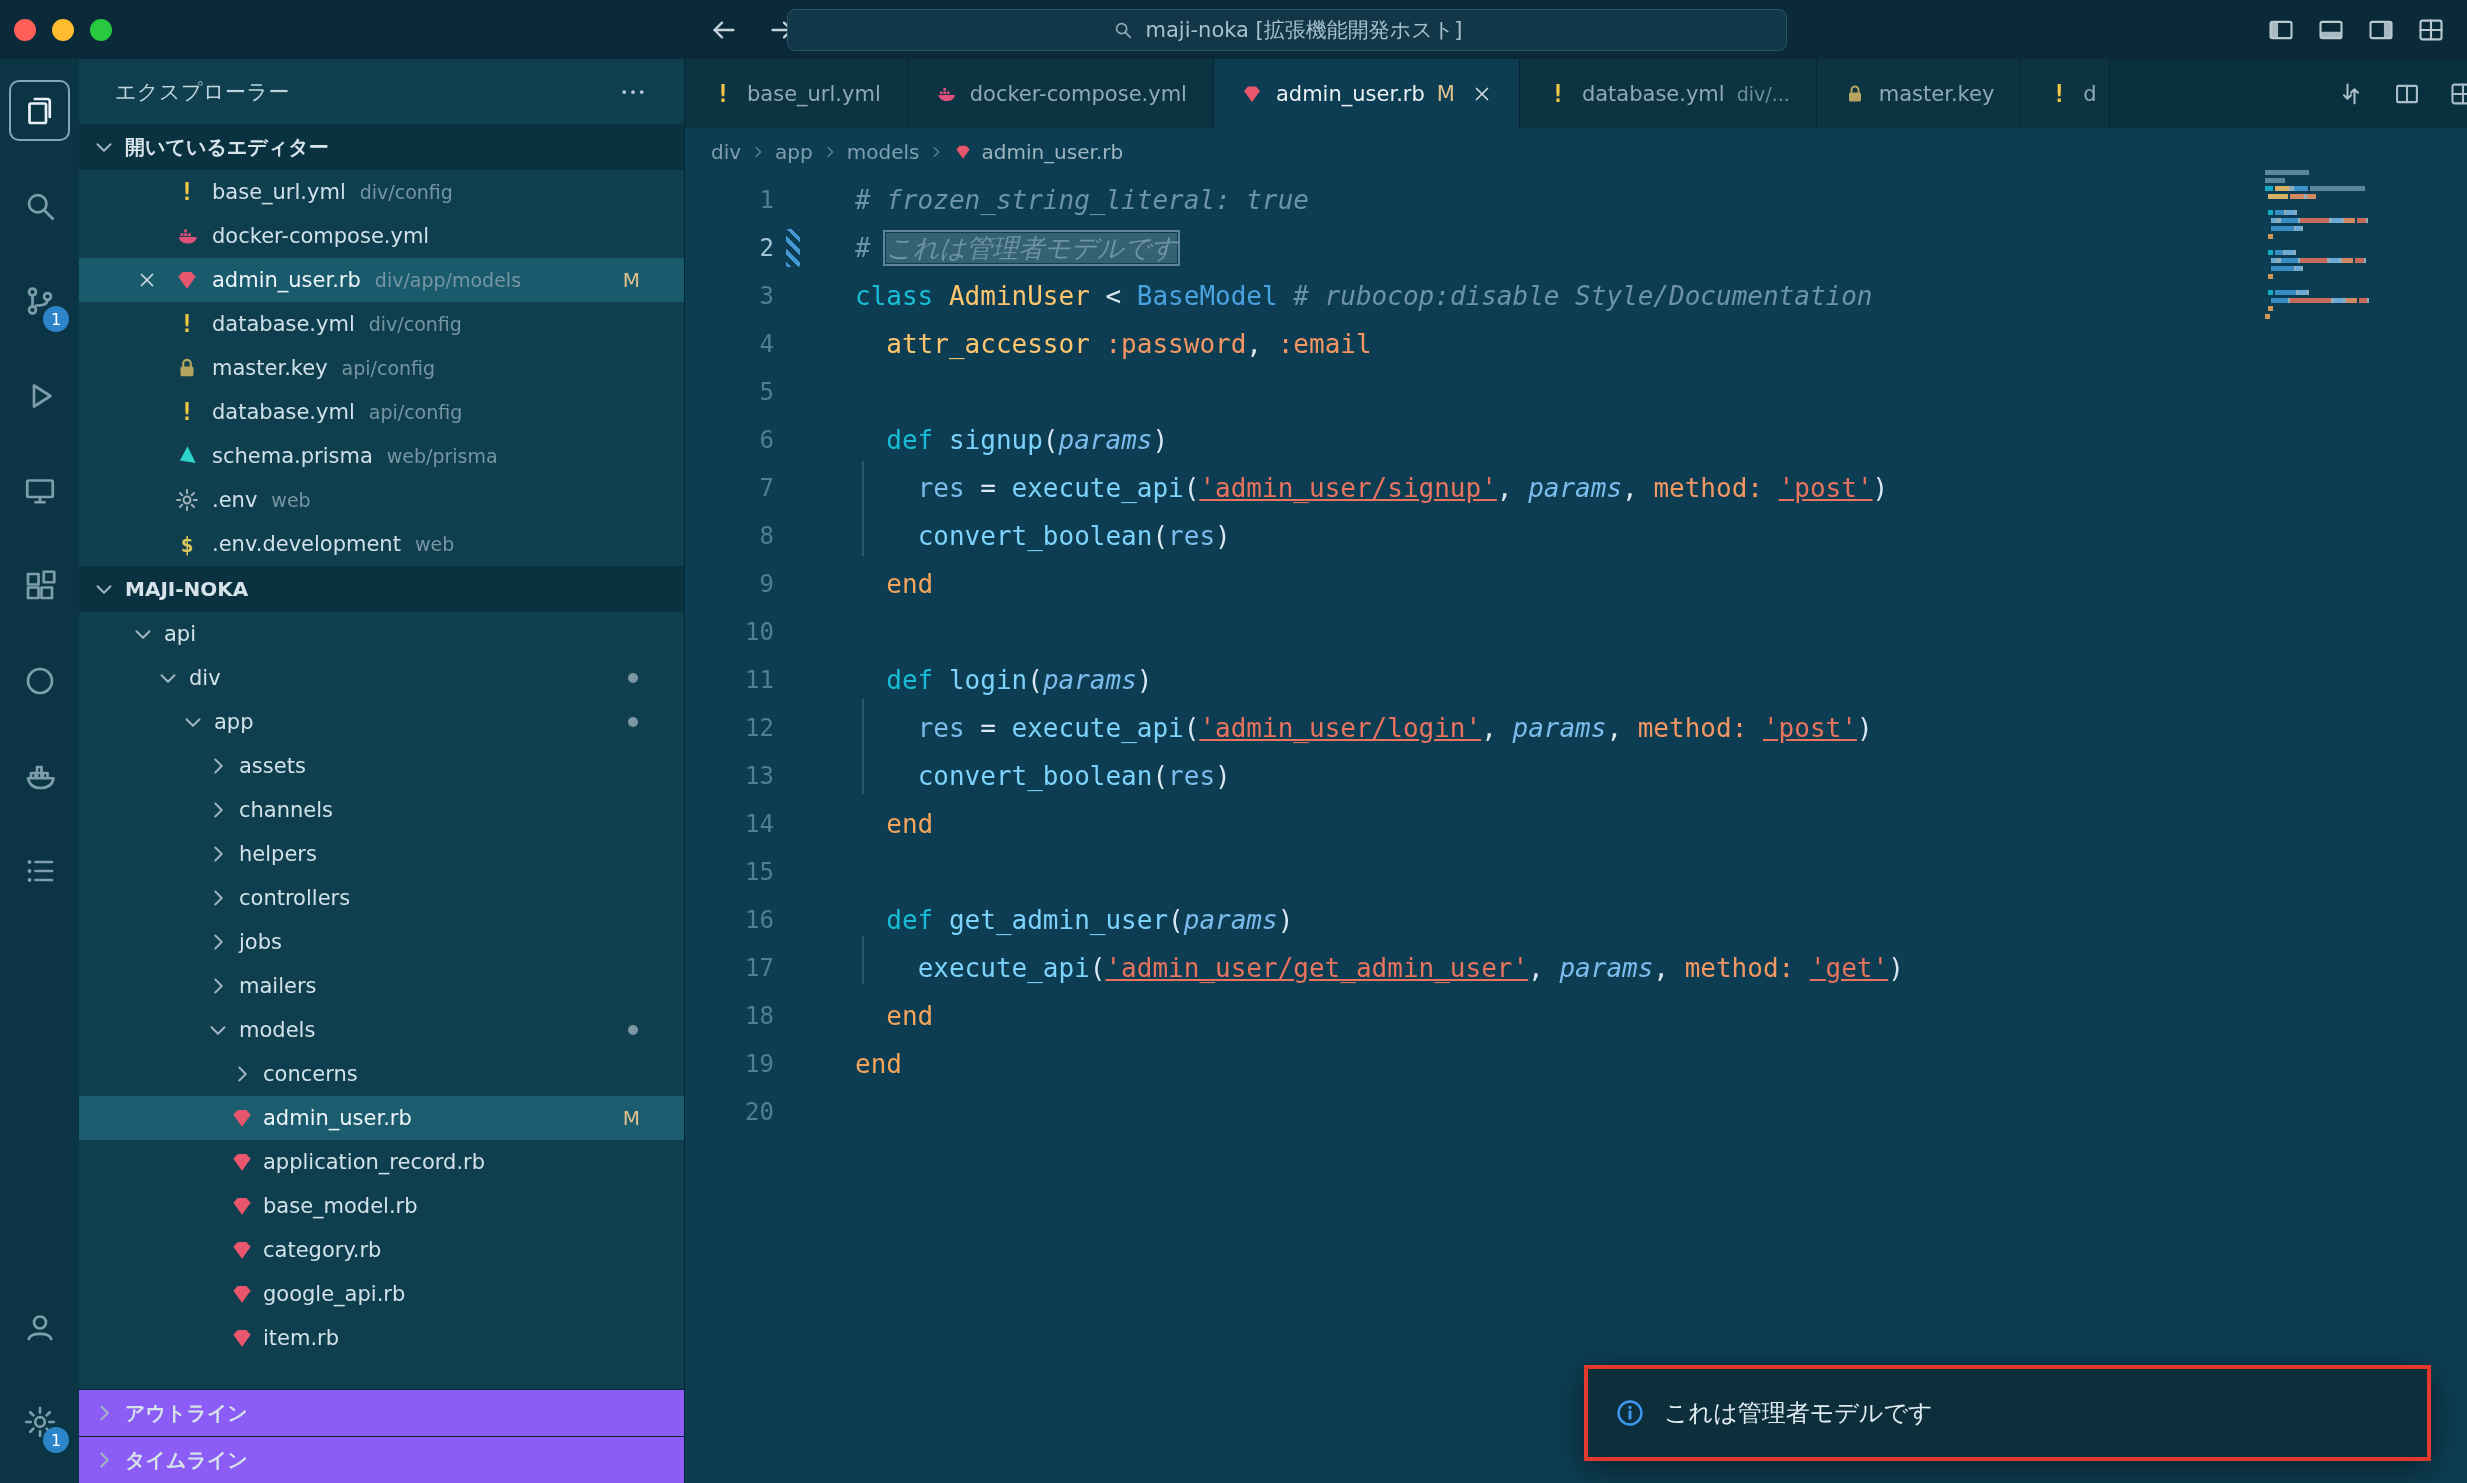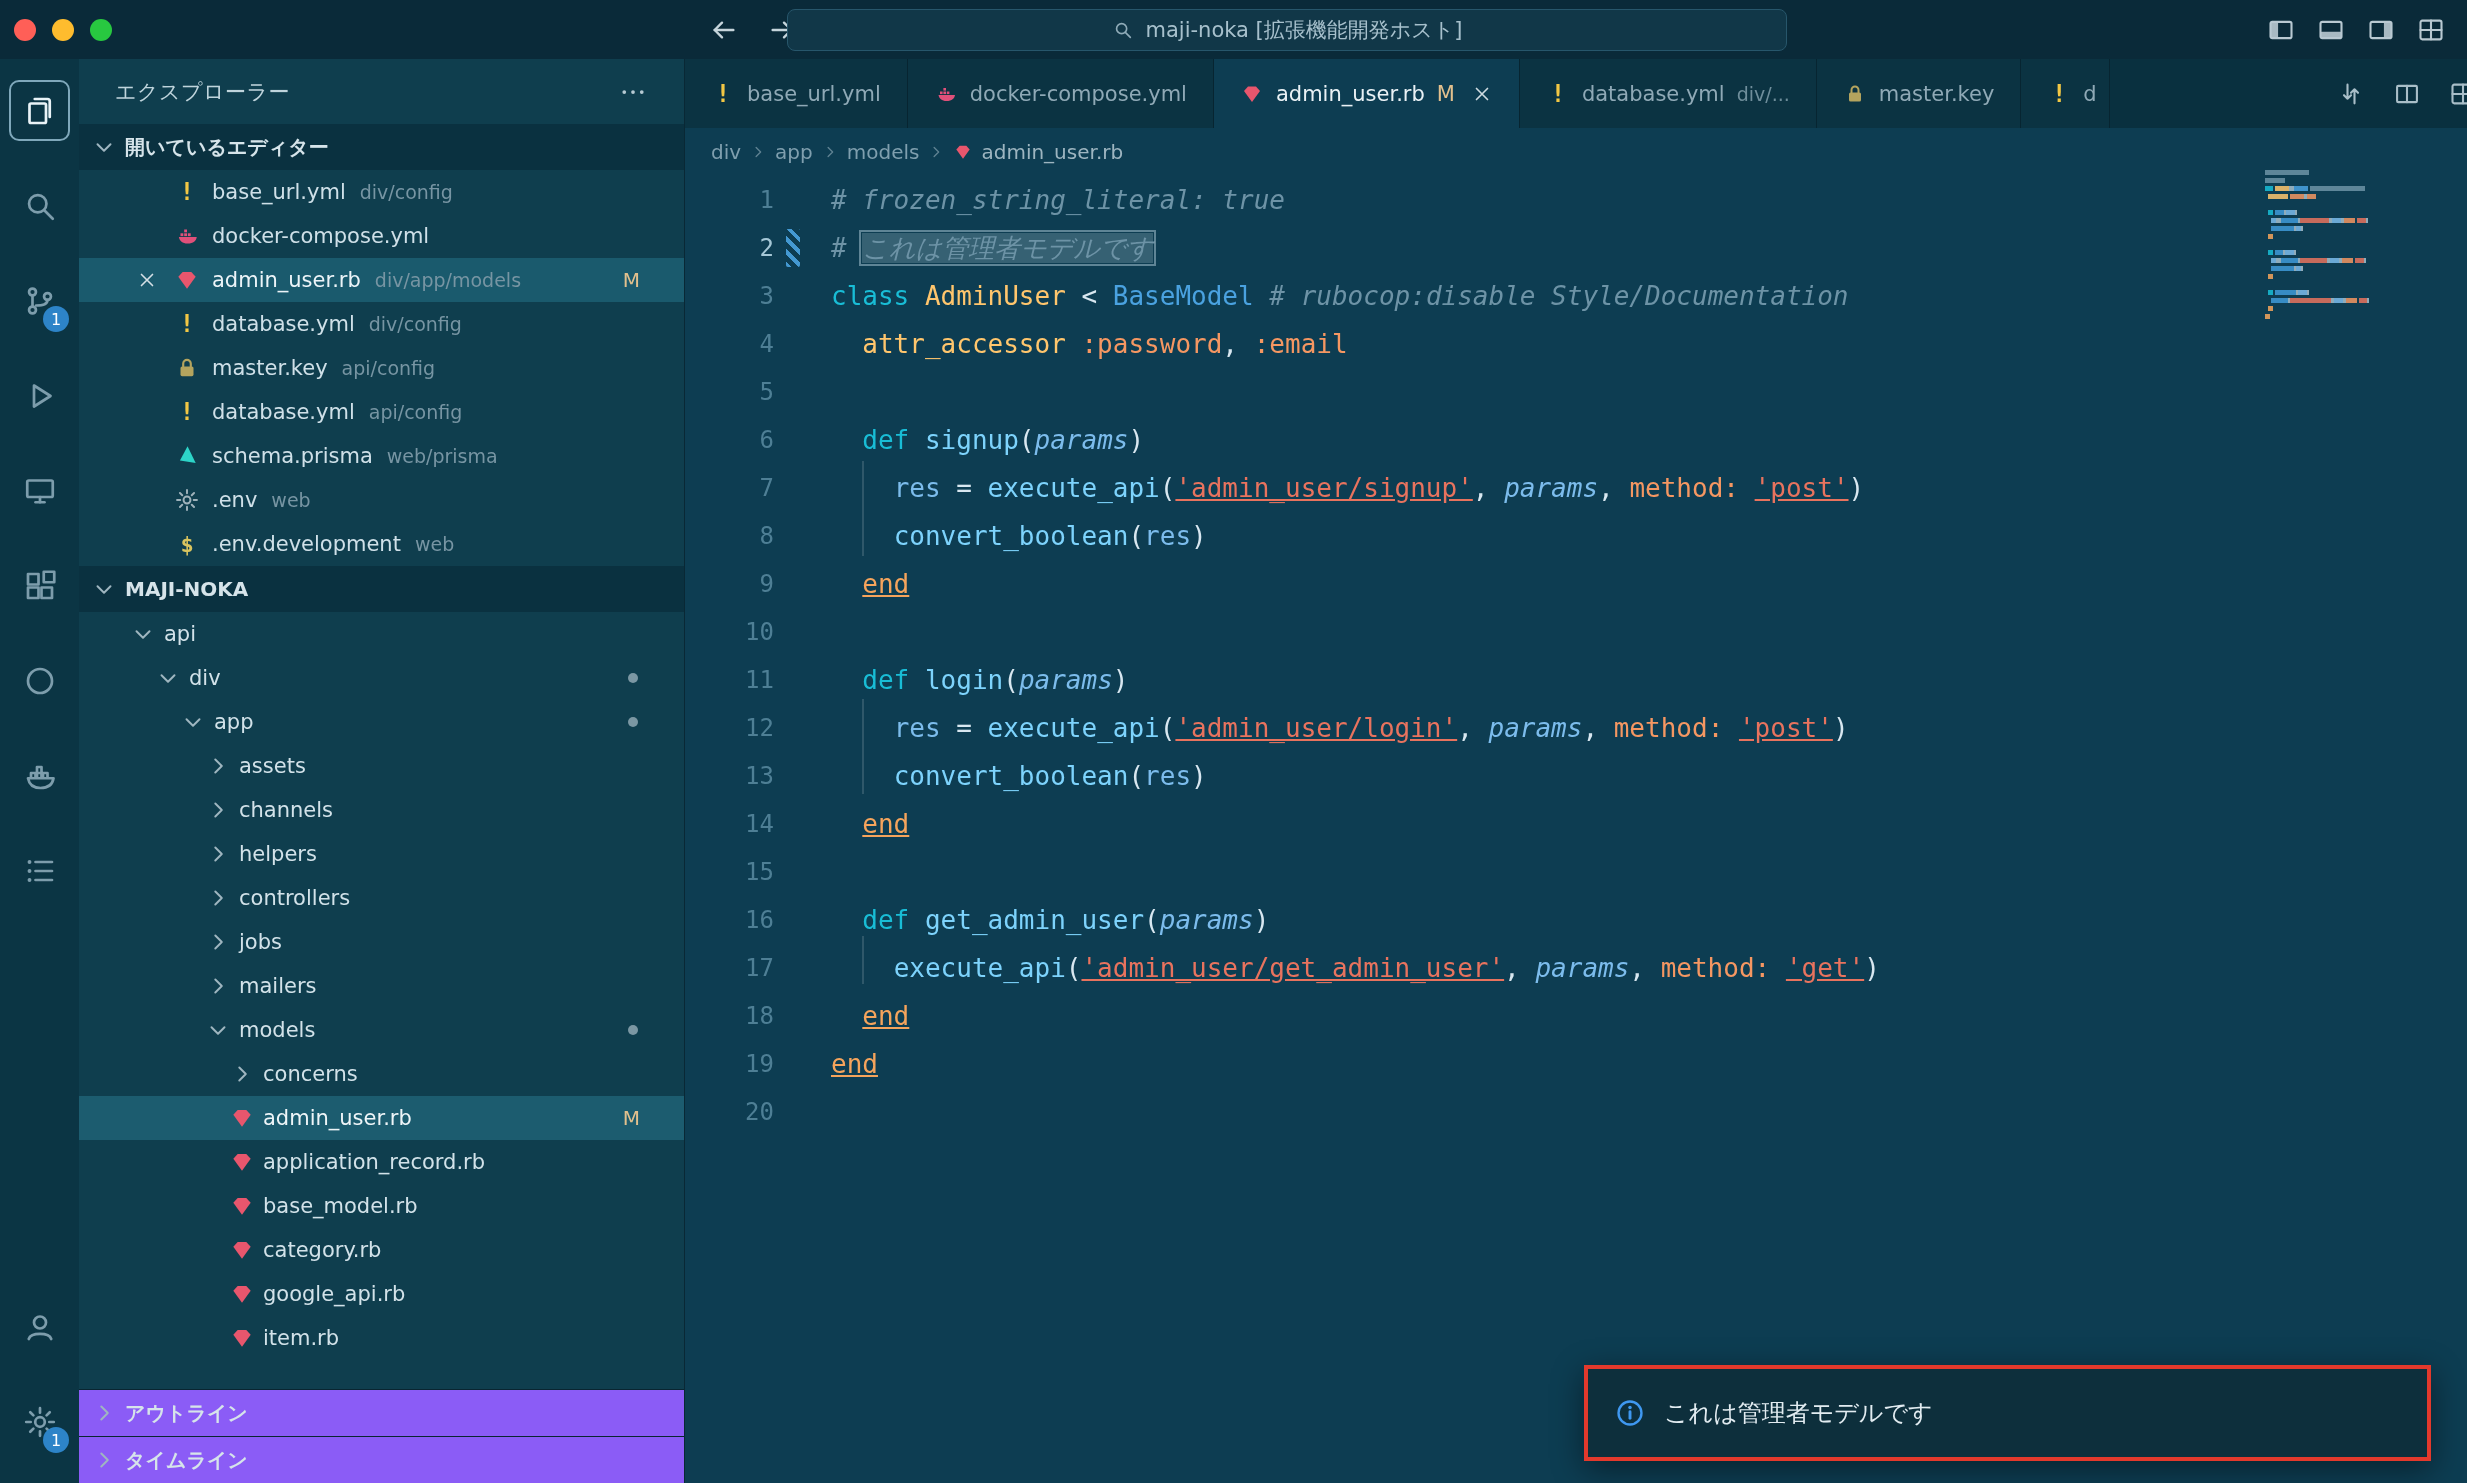--- a/index.html
+++ b/index.html
@@ -76,37 +76,37 @@
   .breadcrumb{height:48px;display:flex;align-items:center;padding-left:26px;gap:8px;font-size:20px;color:#7f9fae;}
   .breadcrumb .sep{width:18px;height:18px;color:#5f8292;}
   .breadcrumb .file-icon{width:20px;height:20px;}
   .bc-file{color:#9db5c0;}
 
   
   .code{position:relative;font-family:"DejaVu Sans Mono","Liberation Mono",monospace;font-size:26px;}
   .line{height:48px;display:flex;align-items:center;white-space:pre;position:relative;}
   .ln{width:89px;flex:none;text-align:right;color:#4e7f95;font-size:24px;}
   .ln-active{color:#a5c7d6;}
-  .lt{margin-left:57px;}
+  .lt{margin-left:81px;}
   .gutter-marker{position:absolute;left:101px;top:5px;width:14px;height:38px;border-radius:2px;
     background:repeating-linear-gradient(45deg,#4aa3e0 0 4px,rgba(74,163,224,0) 4px 9px);opacity:.9;}
   .indent-guide{position:absolute;left:177px;width:2px;background:rgba(255,255,255,.14);}
   .cm{color:#6d93a6;font-style:italic;}
   .kw{color:#19bdd6;}
   .cls{color:#ffc66d;}
   .type{color:#4aa2e0;}
   .fn{color:#7dd3fc;}
   .var{color:#7cbcec;}
   .param{color:#7cbcec;font-style:italic;}
   .sym{color:#f59762;}
   .key{color:#f59762;}
   .str{color:#e8735e;text-decoration:underline;}
   .op{color:#d8e7f0;}
   .pl{color:#d8e7f0;}
-  .end{color:#f5a45c;text-decoration:underline;}
+  .end{color:#f5a45c;}
   .boxseg{background:rgba(142,173,187,.32);outline:2px solid rgba(196,221,232,.45);outline-offset:1px;}
 
   
   .minimap{position:absolute;top:111px;right:34px;width:168px;}
   .mm-line{display:flex;height:5px;margin-bottom:3px;}
   .mm-line span{height:5px;display:block;opacity:.85;}
 
   
   .notification{position:absolute;left:1584px;top:1365px;width:847px;height:96px;background:#0d2f3c;border:4px solid #e3392c;
     display:flex;align-items:center;gap:18px;padding:0 26px;box-sizing:border-box;z-index:10;

